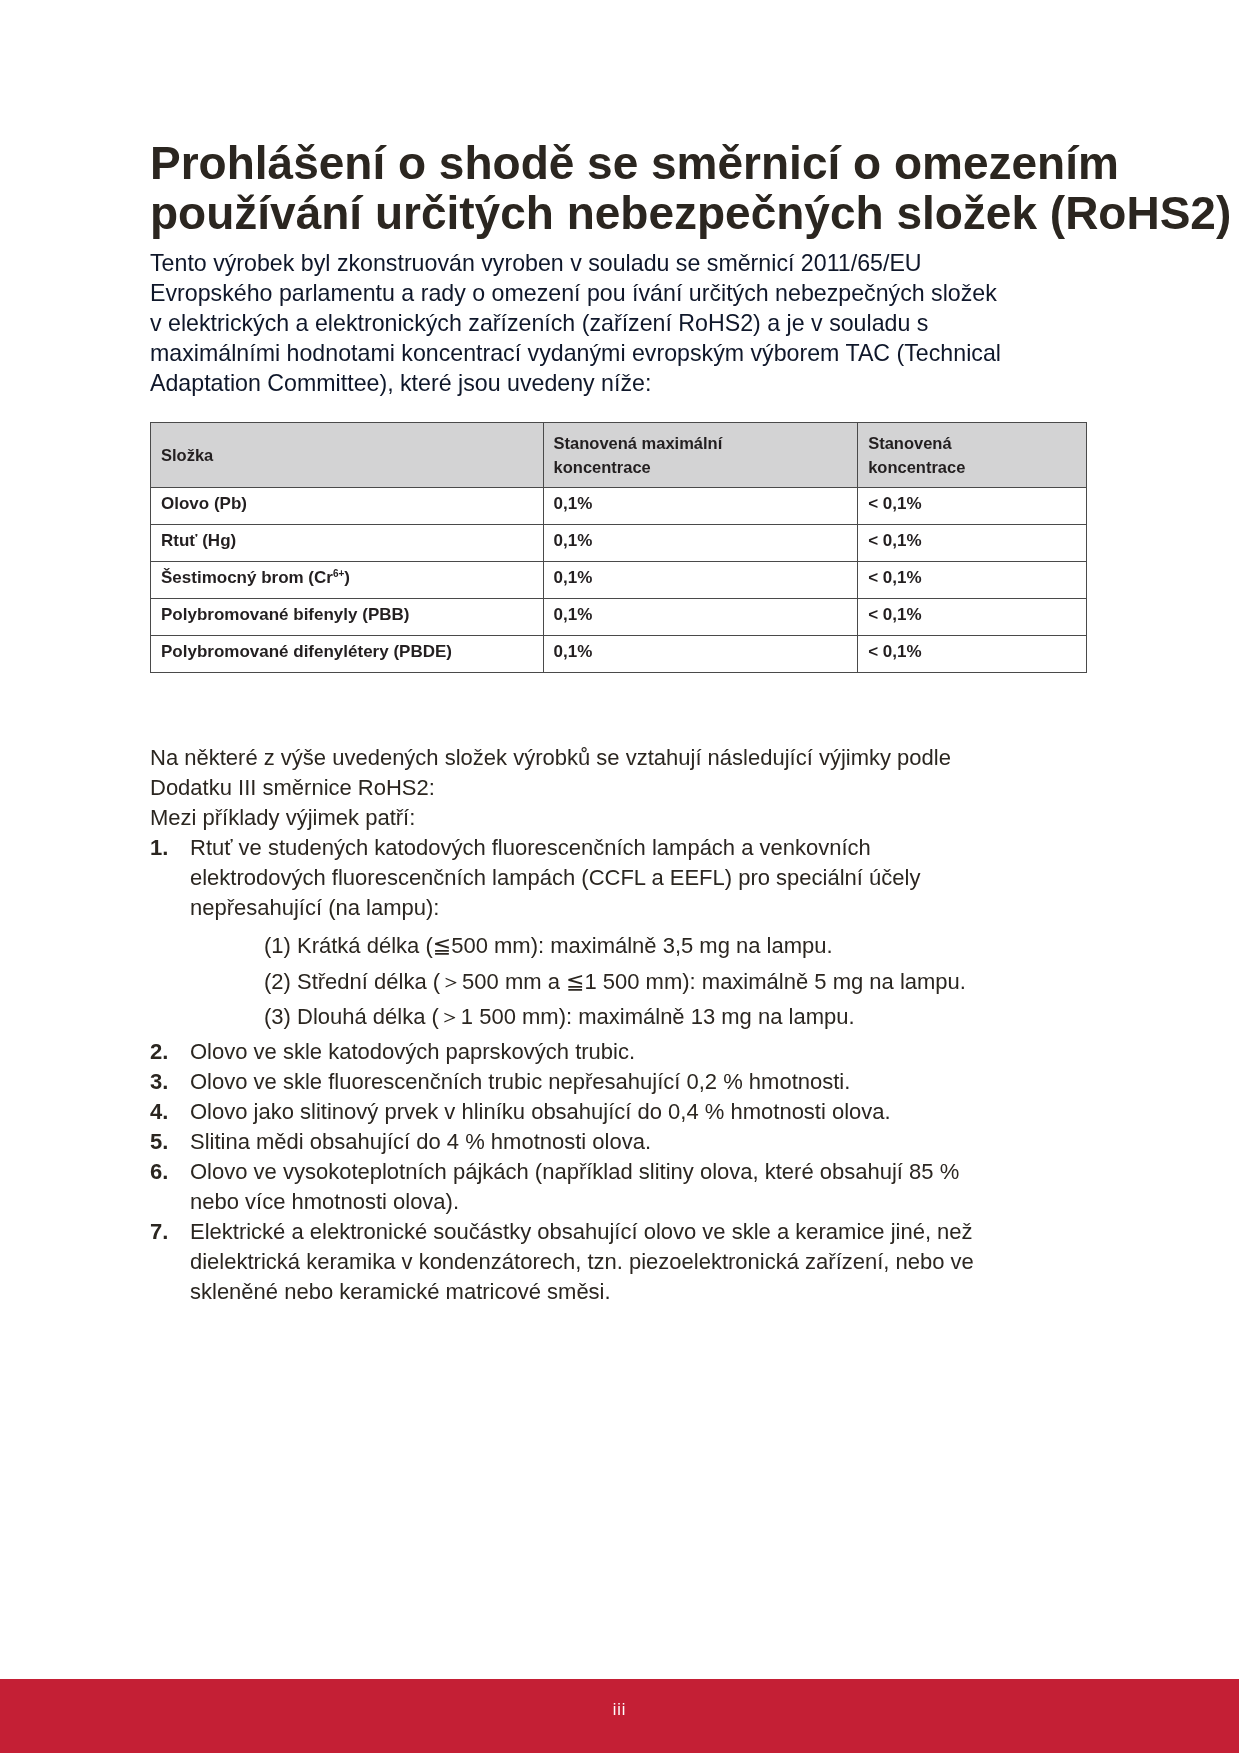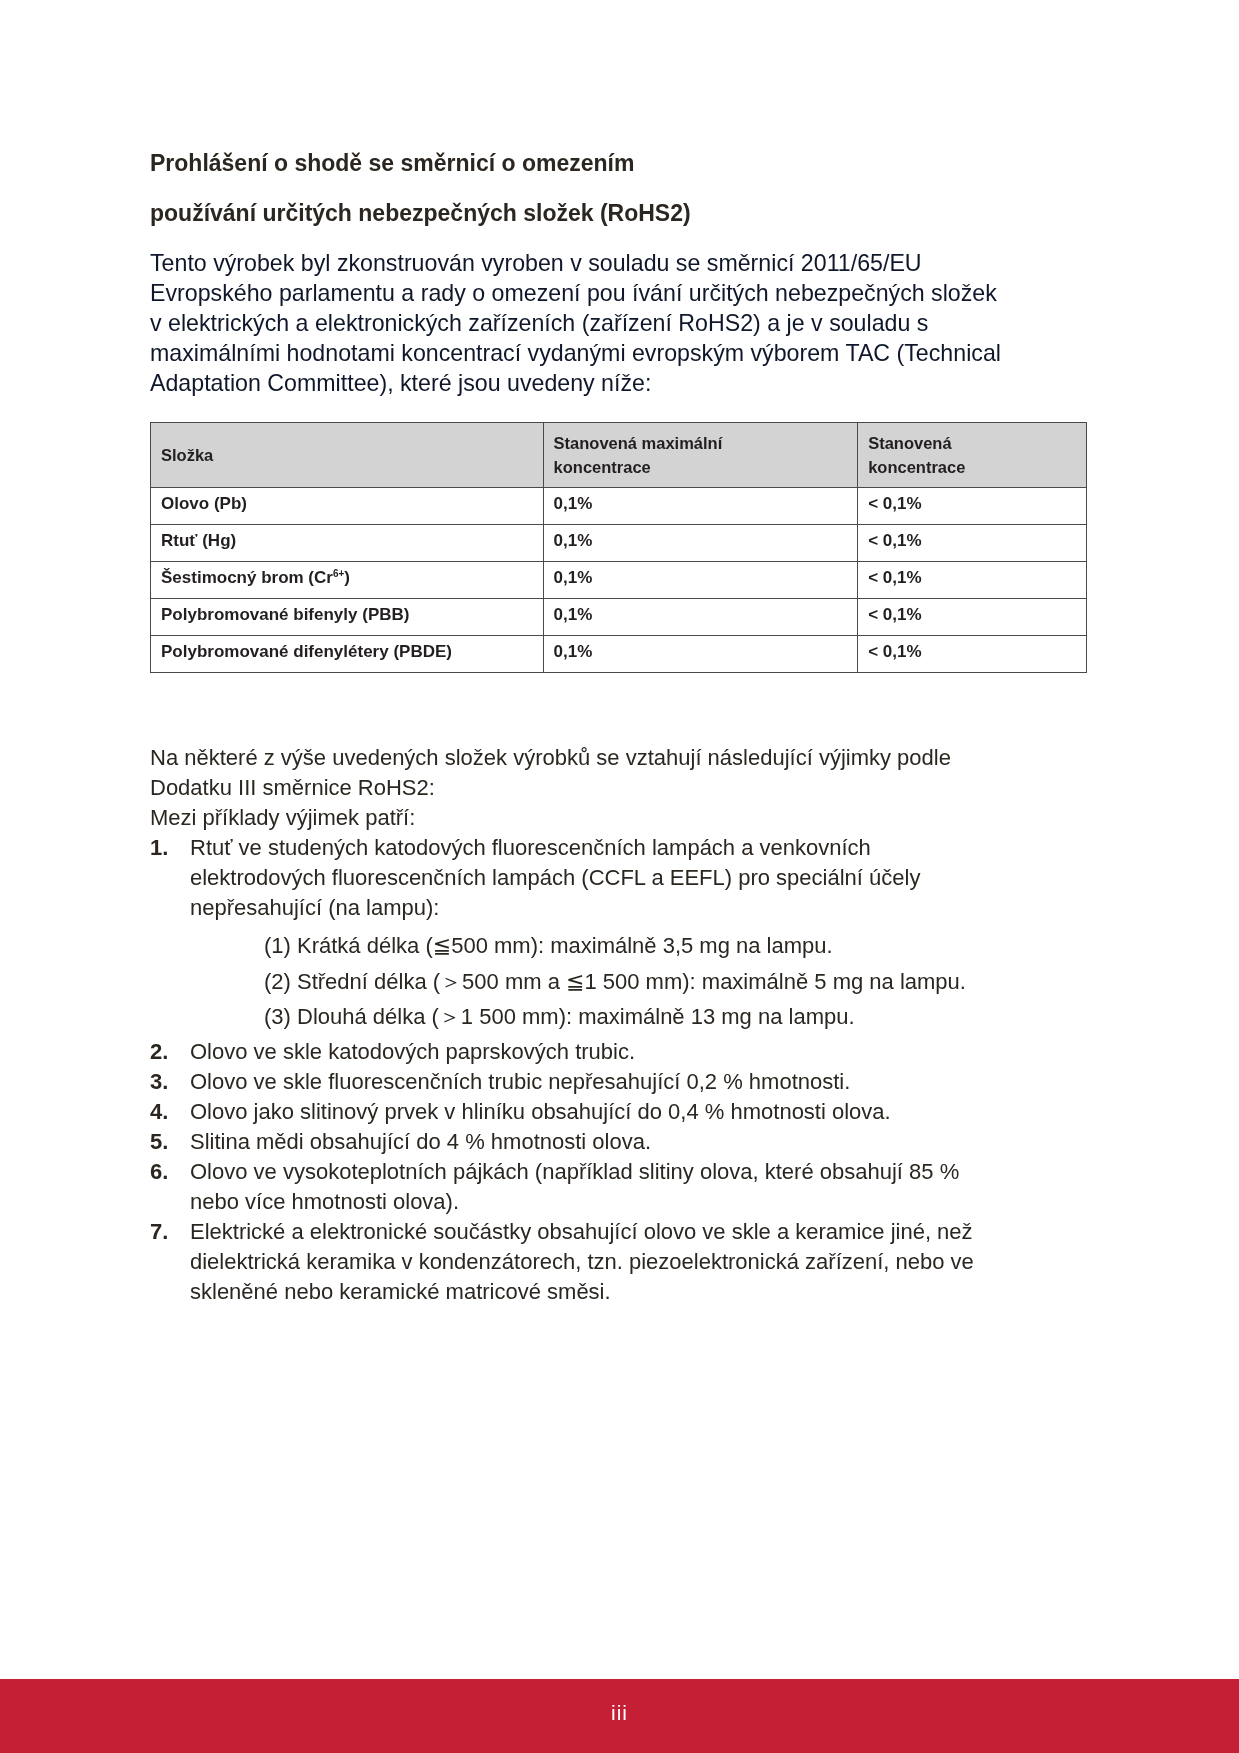--- a/index.html
+++ b/index.html
@@ -3,21 +3,21 @@
 <meta charset="utf-8">
 <style>
   html, body { margin: 0; padding: 0; }
   body {
     width: 1239px; height: 1753px; position: relative; overflow: hidden;
     background: #ffffff; color: #231f20;
     font-family: "Liberation Sans", "DejaVu Sans", sans-serif;
   }
   .title {
     position: absolute; left: 150px; top: 138px; width: 960px;
-    font-size: 23px; font-weight: bold; line-height: 50px; color: #2b2620;
+    font-size: 46px; font-weight: bold; line-height: 50px; color: #2b2620;
     margin: 0;
   }
   .title span { display: block; white-space: nowrap; }
   .intro {
     position: absolute; left: 150px; top: 248px; width: 960px;
     font-size: 23.2px; line-height: 30px; color: #0f172a;
   }
   .intro span { display: block; white-space: nowrap; }
   table.sub {
     position: absolute; left: 150px; top: 422px;
@@ -47,21 +47,21 @@
   .item .num { position: absolute; left: 0; top: 0; font-weight: bold; }
   .item .line { display: block; white-space: nowrap; }
   .subitems { padding-left: 42px; margin-top: 5px; margin-bottom: 2px; }
   .subitems .line { display: block; line-height: 35.5px; white-space: nowrap; margin-left: 32px; }
   .footer {
     position: absolute; left: 0; top: 1679px; width: 1239px; height: 74px;
     background: #c41f35;
   }
   .footer .pg {
     position: absolute; left: 0; width: 100%; top: 22px; text-align: center;
-    color: #ffffff; font-size: 21px; letter-spacing: 1px;
+    color: #ffffff; font-size: 16px; letter-spacing: 1px;
   }
 </style>
 </head>
 <body>
 
 <h1 class="title">
   <span>Prohlášení o shodě se směrnicí o omezením</span>
   <span>používání určitých nebezpečných složek (RoHS2)</span>
 </h1>
 

